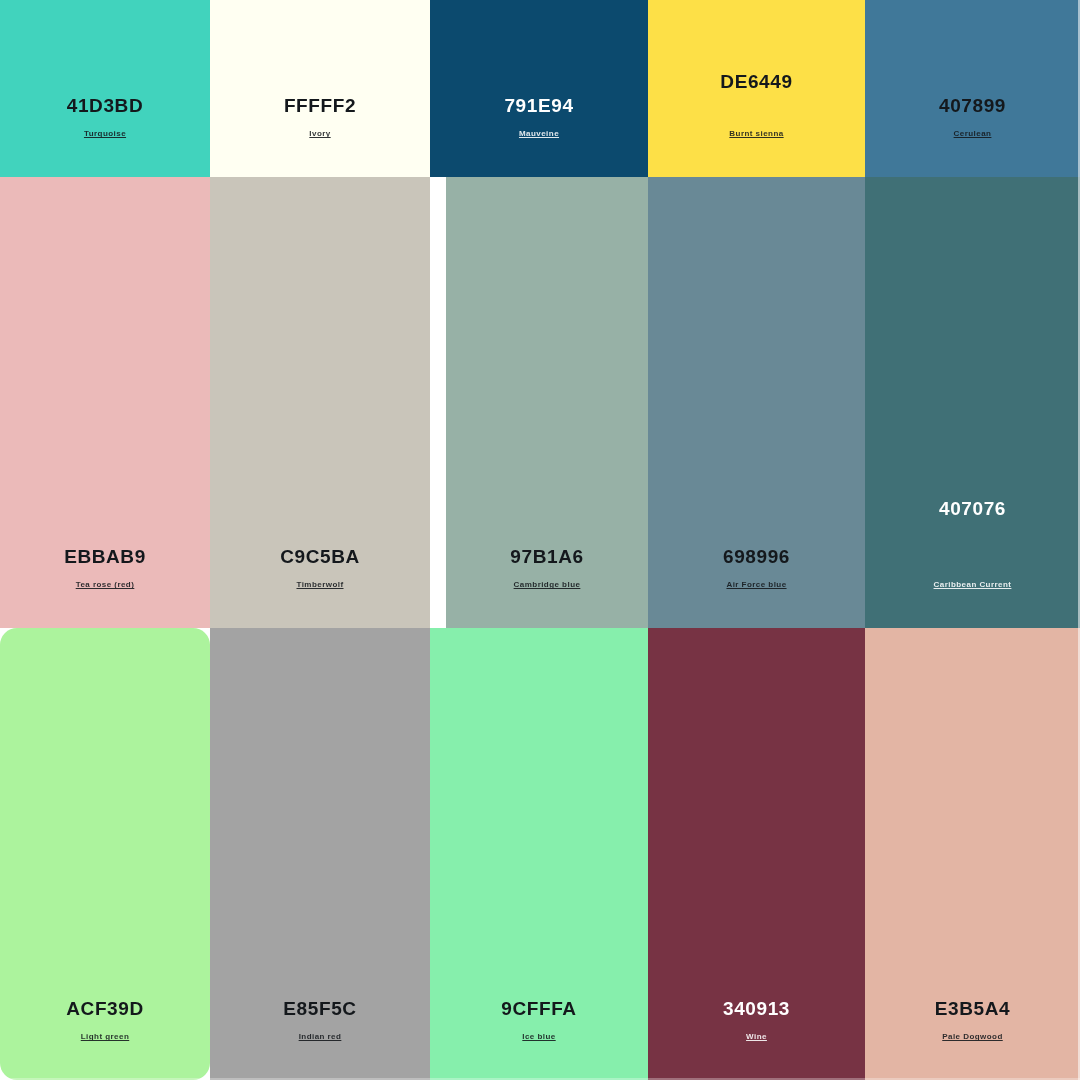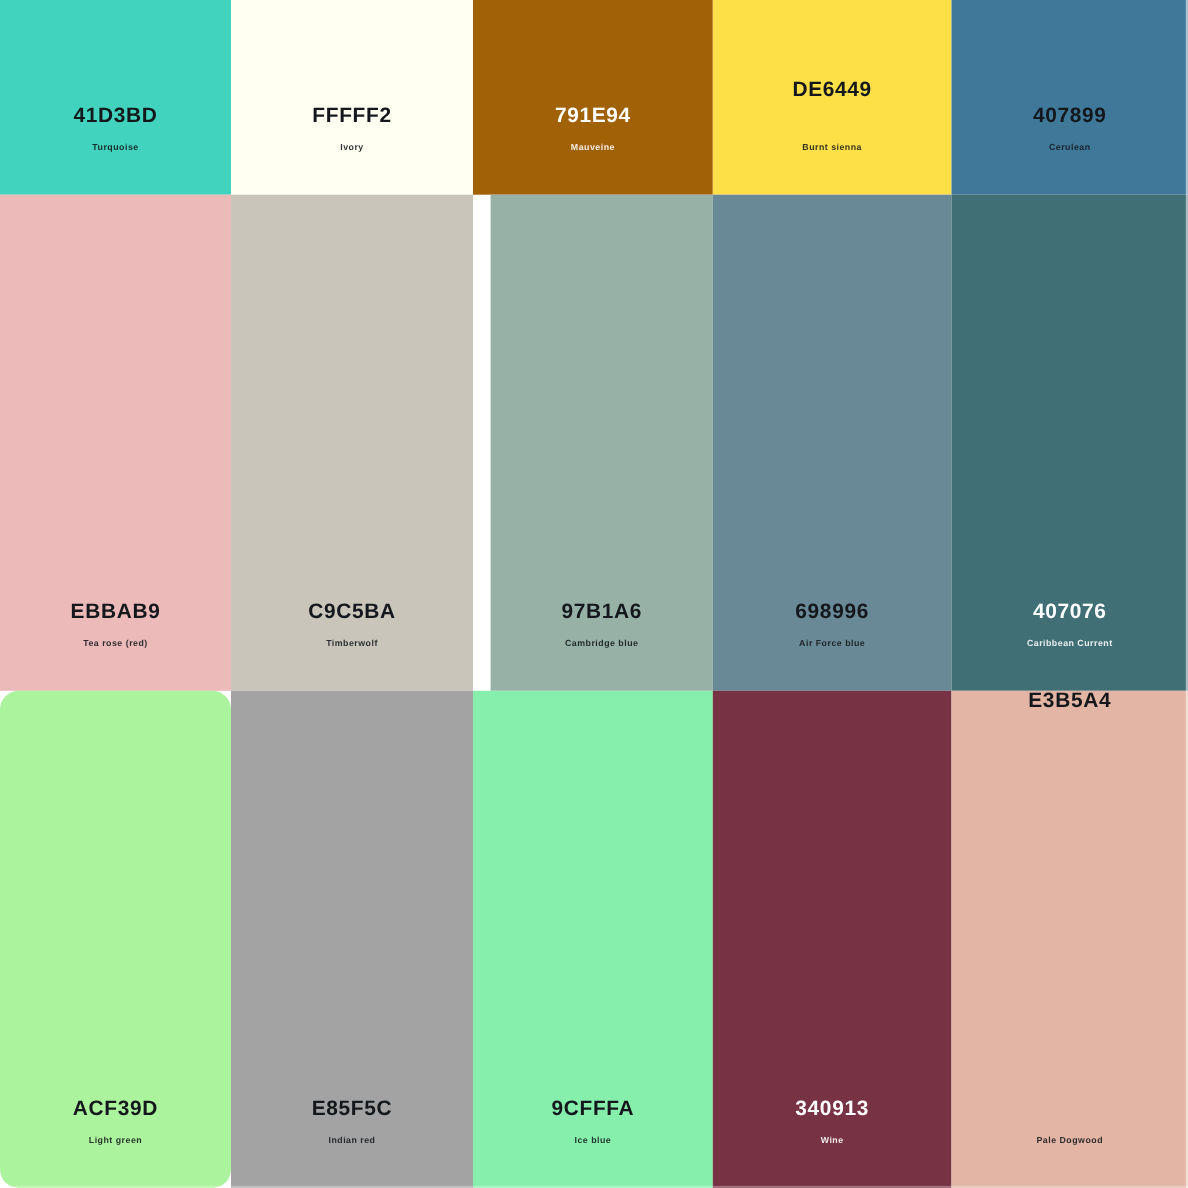--- a/index.html
+++ b/index.html
@@ -40,20 +40,21 @@
   }
 
   .swatch-name {
     margin-top: 13px;
     font-size: 8px;
     font-weight: 600;
     letter-spacing: 0.45px;
     line-height: 1.1;
     white-space: nowrap;
     opacity: 0.88;
+    text-decoration: underline;
   }
 
   
   .tone-dark  .swatch-hex  { color: #14181c; }
   .tone-dark  .swatch-name { color: #14181c; }
   .tone-light .swatch-hex  { color: #ffffff; }
   .tone-light .swatch-name { color: #ffffff; }
 
   
   #edge-right {
@@ -78,21 +79,21 @@
 <div id="canvas-wrap">
   <div id="palette-grid">
       <div class="swatch tone-dark" style="background-color: rgb(65, 211, 189);">
         <div class="swatch-hex">41D3BD</div>
         <div class="swatch-name">Turquoise</div>
       </div>
       <div class="swatch tone-dark" style="background-color: rgb(255, 255, 242);">
         <div class="swatch-hex">FFFFF2</div>
         <div class="swatch-name">Ivory</div>
       </div>
-      <div class="swatch tone-light" style="background-color: #a16207;">
+      <div class="swatch tone-light" style="background-color: #0c4a6e;">
         <div class="swatch-hex">791E94</div>
         <div class="swatch-name">Mauveine</div>
       </div>
       <div class="swatch tone-dark" style="background-color: #fde047; gap: 24px;">
         <div class="swatch-hex">DE6449</div>
         <div class="swatch-name">Burnt sienna</div>
       </div>
       <div class="swatch tone-dark" style="background-color: rgb(64, 120, 153);">
         <div class="swatch-hex">407899</div>
         <div class="swatch-name">Cerulean</div>
@@ -106,40 +107,40 @@
         <div class="swatch-name">Timberwolf</div>
       </div>
       <div class="swatch tone-dark" style="background-color: rgb(151, 177, 166); margin-left: 16px;">
         <div class="swatch-hex">97B1A6</div>
         <div class="swatch-name">Cambridge blue</div>
       </div>
       <div class="swatch tone-dark" style="background-color: rgb(105, 137, 150);">
         <div class="swatch-hex">698996</div>
         <div class="swatch-name">Air Force blue</div>
       </div>
-      <div class="swatch tone-light" style="background-color: rgb(64, 112, 118);">
+      <div class="swatch tone-light" style="background-color: rgb(64, 112, 118); gap: 48px;">
         <div class="swatch-hex">407076</div>
         <div class="swatch-name">Caribbean Current</div>
       </div>
       <div class="swatch tone-dark" style="background-color: rgb(172, 243, 157); border-radius: 17px;">
         <div class="swatch-hex">ACF39D</div>
         <div class="swatch-name">Light green</div>
       </div>
       <div class="swatch tone-dark" style="background-color: #a3a3a3;">
         <div class="swatch-hex">E85F5C</div>
         <div class="swatch-name">Indian red</div>
       </div>
       <div class="swatch tone-dark" style="background-color: #86efac;">
         <div class="swatch-hex">9CFFFA</div>
         <div class="swatch-name">Ice blue</div>
       </div>
       <div class="swatch tone-light" style="background-color: rgb(119, 51, 68);">
         <div class="swatch-hex">340913</div>
         <div class="swatch-name">Wine</div>
       </div>
-      <div class="swatch tone-dark" style="background-color: rgb(227, 181, 164); justify-content: space-between;">
+      <div class="swatch tone-dark" style="background-color: rgb(227, 181, 164);">
         <div class="swatch-hex">E3B5A4</div>
         <div class="swatch-name">Pale Dogwood</div>
       </div>
     </div>
   <div id="edge-right"></div>
   <div id="edge-bottom"></div>
 </div>
 
 </body></html>

